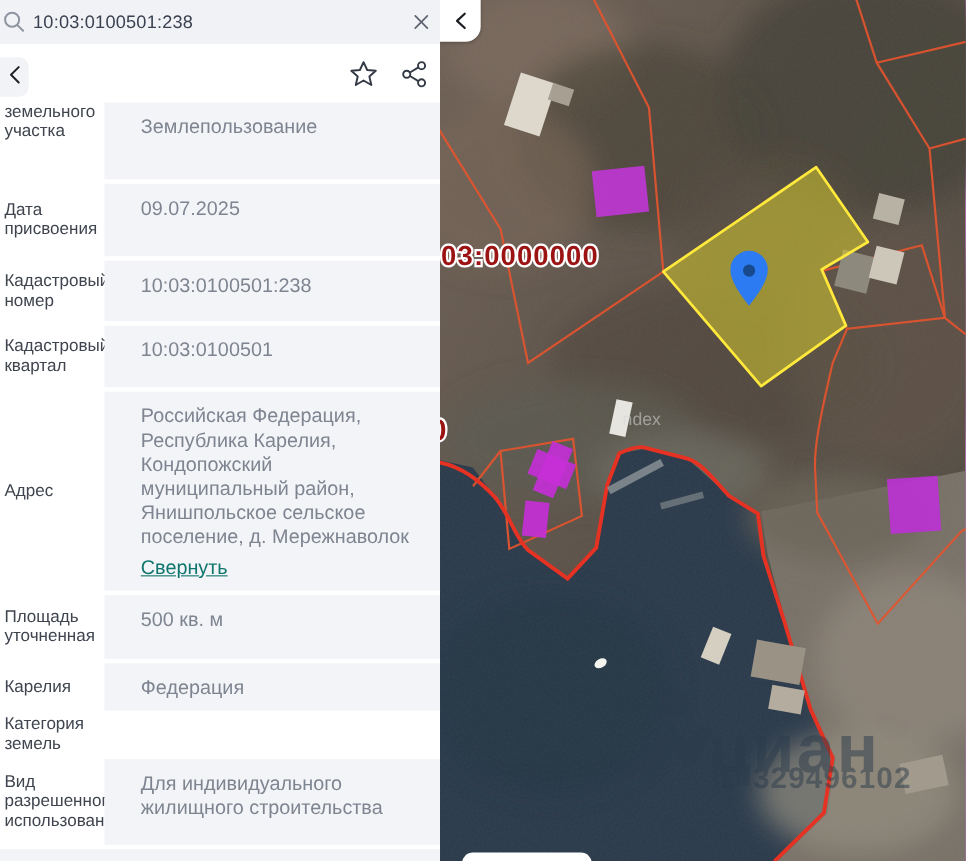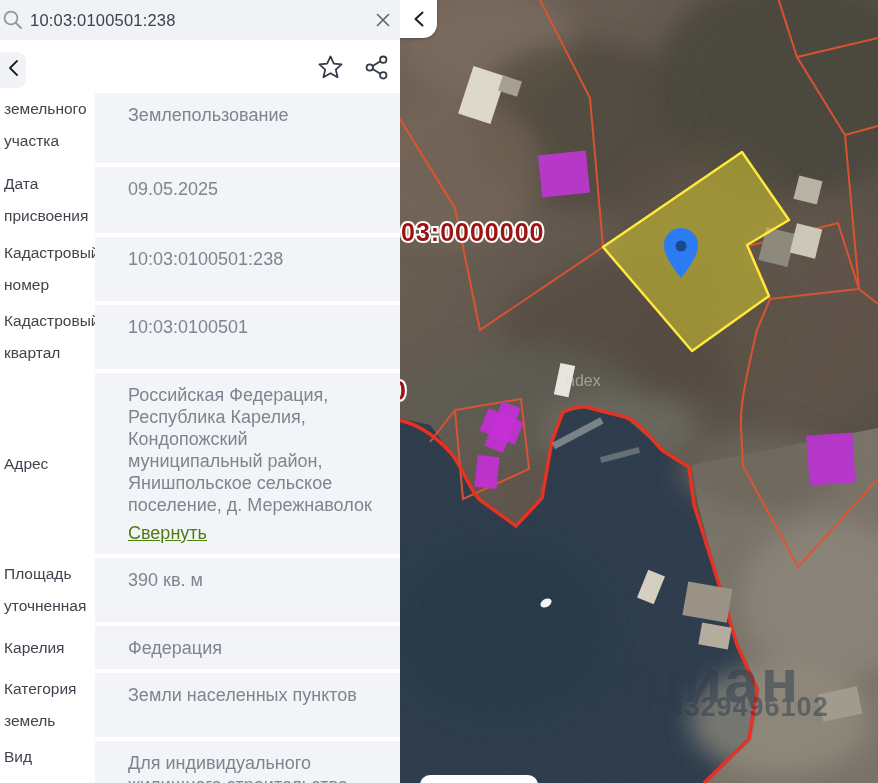--- a/index.html
+++ b/index.html
@@ -21,24 +21,24 @@
   .back-btn { position:absolute; left:-10px; top:12px; width:36px; height:36px;
               background:#f2f3f7; border-radius:9px; display:flex;
               align-items:center; justify-content:flex-end; padding-right:6px; cursor:pointer; }
   .hdr-actions { position:absolute; right:10px; top:13px; display:flex; gap:18px; }
   .icon-btn { width:28px; height:28px; display:flex; align-items:center;
               justify-content:center; cursor:pointer; }
 
   .rows { position:absolute; top:93px; left:0; right:0; bottom:0; overflow:hidden; }
   .row { display:flex; margin-bottom:4px; }
   .row-label { width:95px; padding:0 2px 0 4px; font-size:15.5px; color:#3f444e;
-               line-height:32px; align-self:center; }
+               line-height:18px; align-self:center; }
   .row-value { flex:1; background:#f3f4f7; padding:11px 14px 10px 33px;
                font-size:18px; color:#7e8591; line-height:22px; }
-  .row-value a { color:#4d7c0f; text-decoration:underline; display:inline-block; margin-top:6px; }
+  .row-value a { color:#0f766e; text-decoration:underline; display:inline-block; margin-top:6px; }
   .h70{min-height:70px}.h66{min-height:66px}.h55{min-height:55px}.h56{min-height:56px}
   .h148{min-height:148px}.h58{min-height:58px}.h38{min-height:38px}.h60{min-height:60px}
   .h78{min-height:78px}.h80{min-height:80px}
 
   
   .map { position:absolute; left:400px; top:0; width:478px; height:783px;
          background:#d946ef; overflow:hidden; cursor:grab; }
   .collapse-tab { position:absolute; left:0; top:0; width:37px; height:38px;
                   background:#fff; border-radius:0 0 14px 0; z-index:9;
                   display:flex; align-items:center; justify-content:center;
@@ -94,49 +94,48 @@
       </div>
     </div>
 
     <div class="rows">
       <div class="row">
           <div class="row-label h70">земельного участка</div>
           <div class="row-value h70">Землепользование</div>
         </div>
       <div class="row">
           <div class="row-label">Дата присвоения</div>
-          <div class="row-value h66">09.05.2025</div>
+          <div class="row-value h66">09.07.2025</div>
         </div>
       <div class="row">
           <div class="row-label">Кадастровый номер</div>
           <div class="row-value h55">10:03:0100501:238</div>
         </div>
       <div class="row">
           <div class="row-label">Кадастровый квартал</div>
           <div class="row-value h56">10:03:0100501</div>
         </div>
       <div class="row">
         <div class="row-label">Адрес</div>
         <div class="row-value h148">
           <span>Российская Федерация, Республика Карелия, Кондопожский муниципальный район, Янишпольское сельское поселение, д. Мережнаволок</span>
           <br>
           <a href="#">Свернуть</a>
         </div>
       </div>
       <div class="row">
           <div class="row-label">Площадь уточненная</div>
-          <div class="row-value h58">390 кв. м</div>
+          <div class="row-value h58">500 кв. м</div>
         </div>
       <div class="row">
           <div class="row-label">Карелия</div>
           <div class="row-value h38">Федерация</div>
         </div>
       <div class="row">
           <div class="row-label">Категория земель</div>
-          <div class="row-value h60">Земли населенных пунктов</div>
         </div>
       <div class="row">
           <div class="row-label">Вид разрешенного использования</div>
           <div class="row-value h78">Для индивидуального жилищного строительства</div>
         </div>
       <div class="row">
           <div class="row-value h80">Государственная субъекта РФ</div>
         </div>
     </div>
   </div>

